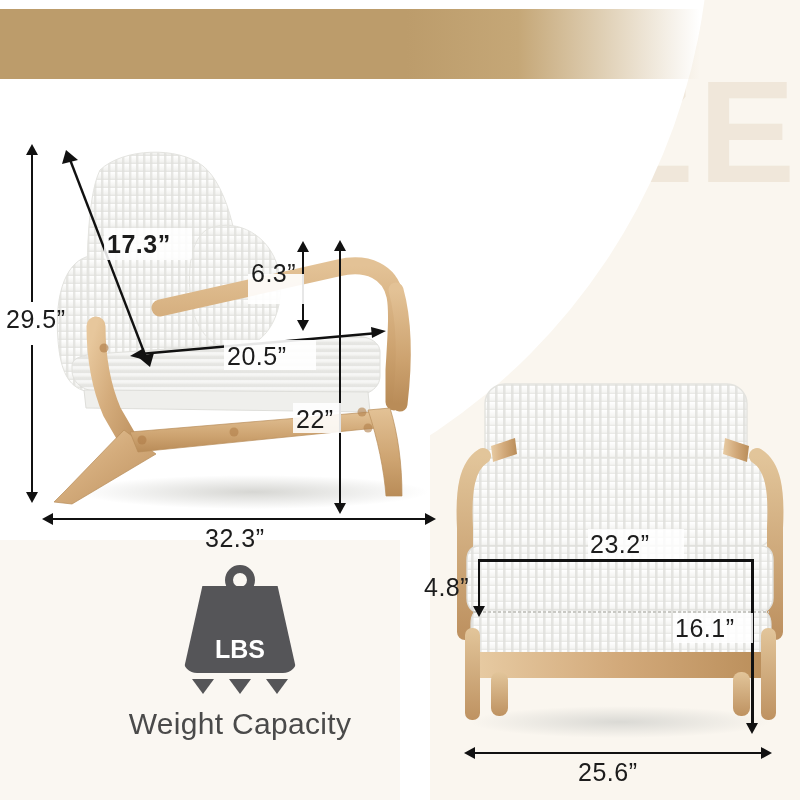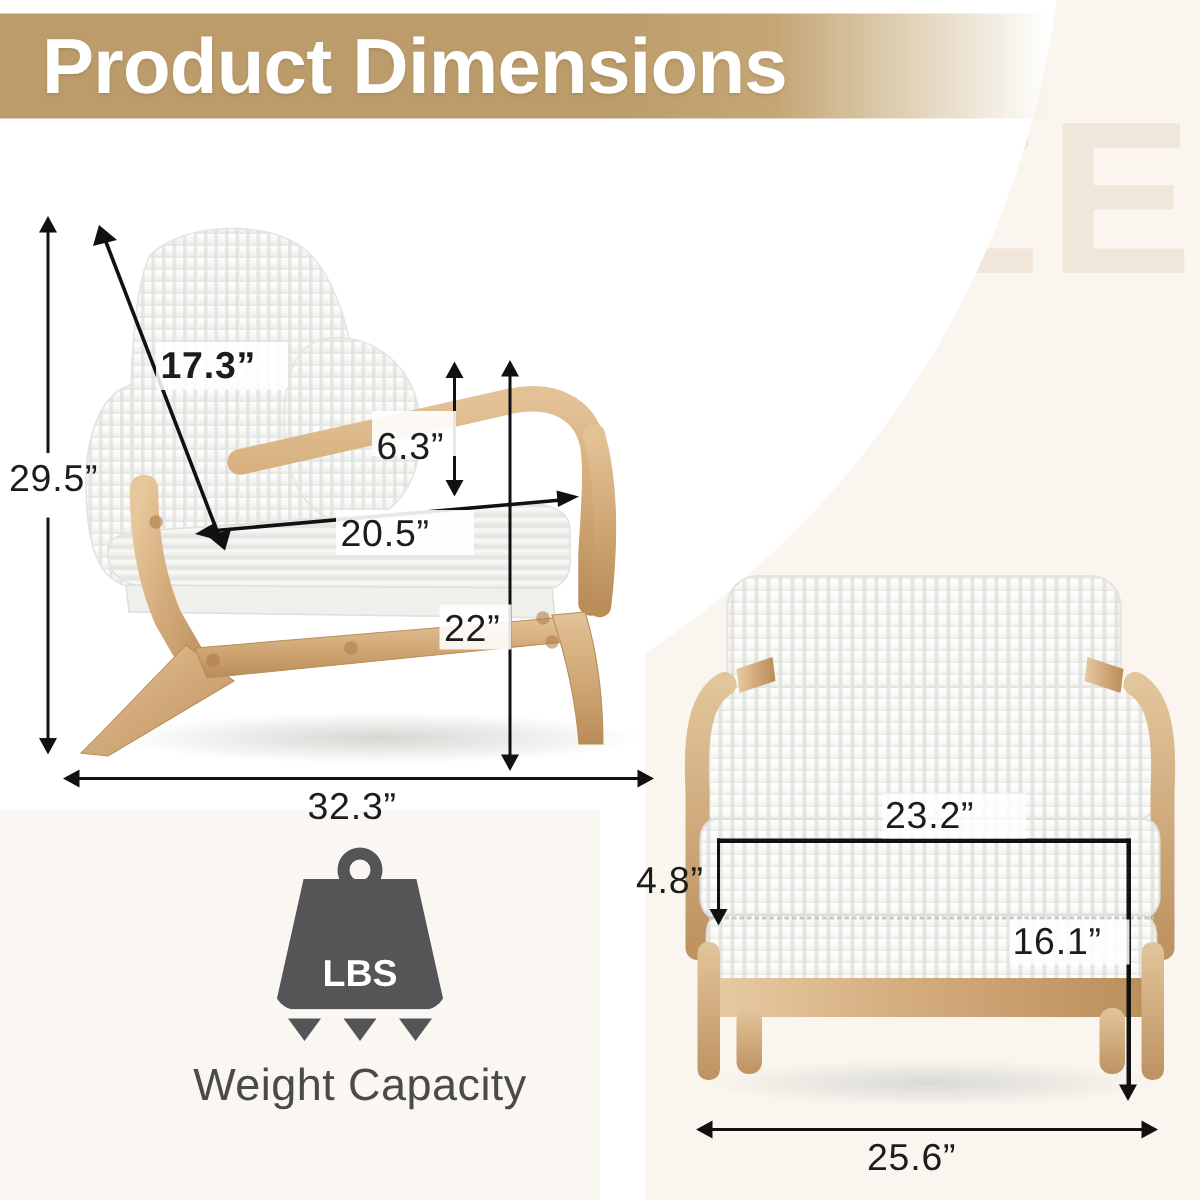--- a/index.html
+++ b/index.html
@@ -129,21 +129,20 @@
 <div id="stage">
 
   <div class="bg-cream"></div>
   <div class="watermark">SIZE</div>
   <div class="bg-white-wedge"></div>
   <div class="bg-white-lower"></div>
   <div class="bg-white-lower2"></div>
   <div class="bg-soft-left"></div>
 
   <div class="banner"></div>
-  <div class="banner-title">Product Dimensions</div>
 
   <div class="chair-side">
     <svg width="400" height="375" viewBox="0 0 400 375">
       <defs>
         <linearGradient id="woodA" x1="0" y1="0" x2="1" y2="1">
           <stop offset="0%" stop-color="#E7C79C"></stop>
           <stop offset="45%" stop-color="#D4AC7C"></stop>
           <stop offset="100%" stop-color="#BE9260"></stop>
         </linearGradient>
         <linearGradient id="woodB" x1="0" y1="0" x2="0" y2="1">
@@ -222,21 +221,21 @@
       <polygon points="90,219 78,209 94,205" fill="#111"></polygon>
     </svg>
   </div>
   <div class="label-mask" style="left:104px;top:228px;width:88px;height:32px;background:rgba(255,255,255,.86);border-radius:3px;"></div>
   <div class="dim-label" style="left:107px;top:230px;font-weight:bold;">17.3”</div>
 
   <div class="line vline" style="left:302px;top:249px;height:75px;"></div>
   <div class="arrow ar-up" style="left:297px;top:241px;"></div>
   <div class="arrow ar-down" style="left:297px;top:320px;"></div>
   <div class="label-mask" style="left:248px;top:274px;width:56px;height:30px;background:rgba(255,255,255,.9);"></div>
-  <div class="dim-label" style="left:251px;top:284px;text-align:right;">6.3”</div>
+  <div class="dim-label" style="left:251px;top:259px;text-align:right;">6.3”</div>
 
   <div style="position:absolute;left:128px;top:327px;">
     <svg width="260" height="32" viewBox="0 0 260 32">
       <line x1="12" y1="27" x2="250" y2="6" stroke="#111" stroke-width="2.4"></line>
       <polygon points="2,29 16,21 17,33" fill="#111"></polygon>
       <polygon points="258,4 244,11 243,0" fill="#111"></polygon>
     </svg>
   </div>
   <div class="label-mask" style="left:224px;top:340px;width:92px;height:30px;background:rgba(255,255,255,.9);"></div>
   <div class="dim-label" style="left:227px;top:342px;">20.5”</div>

